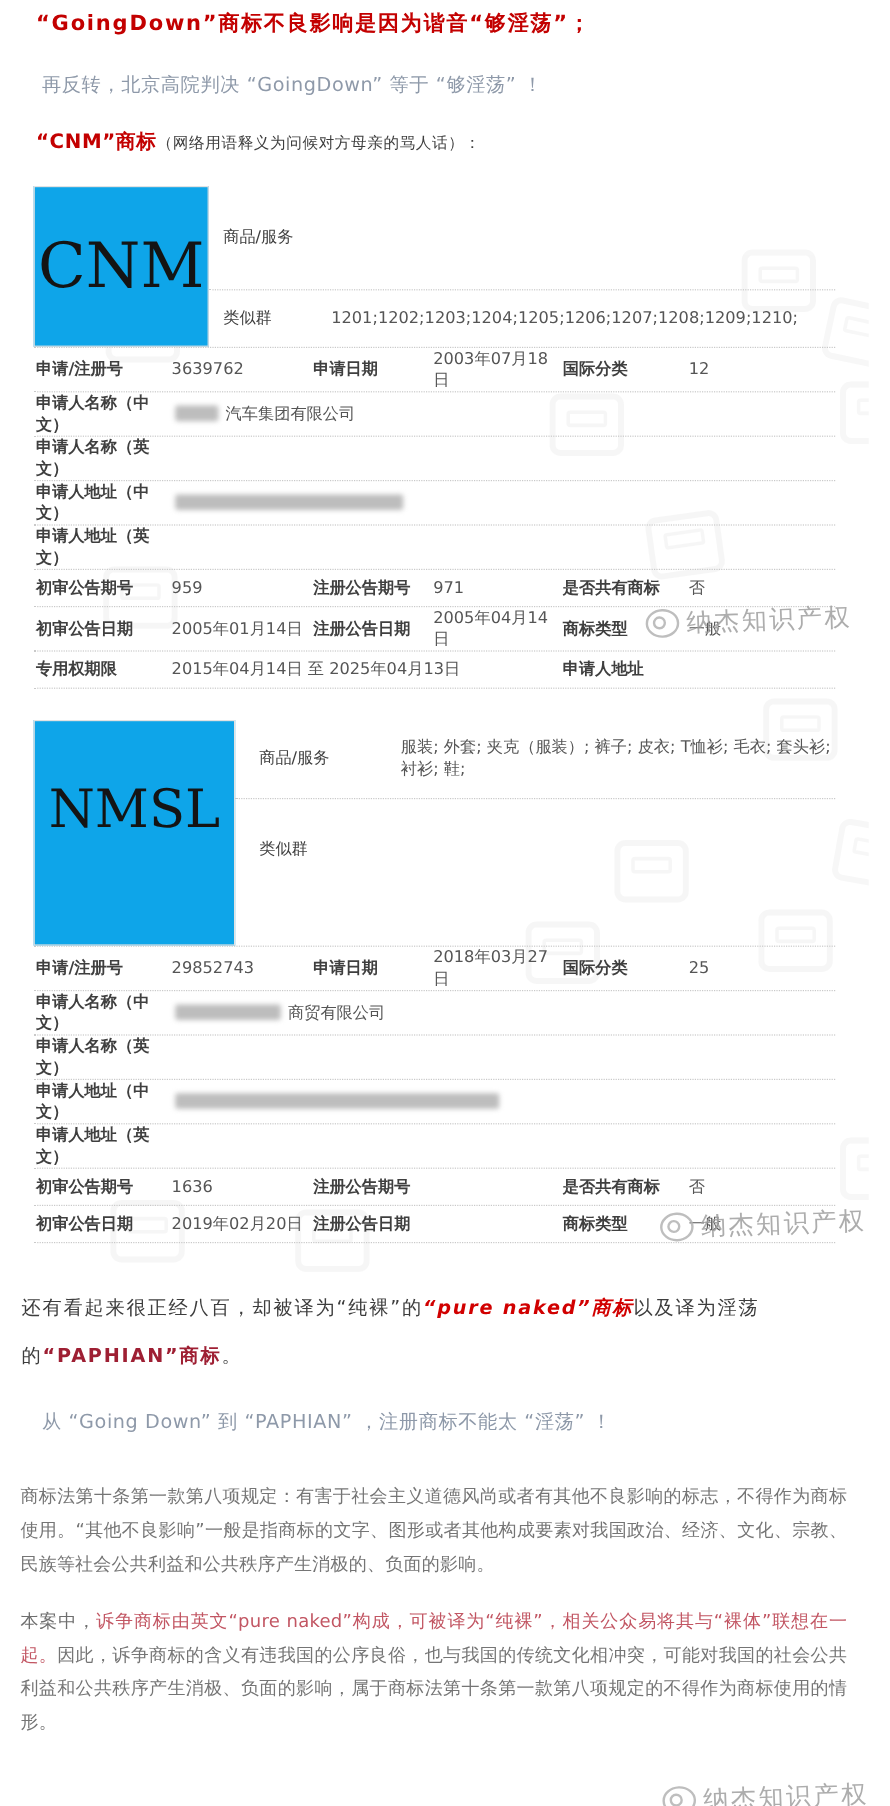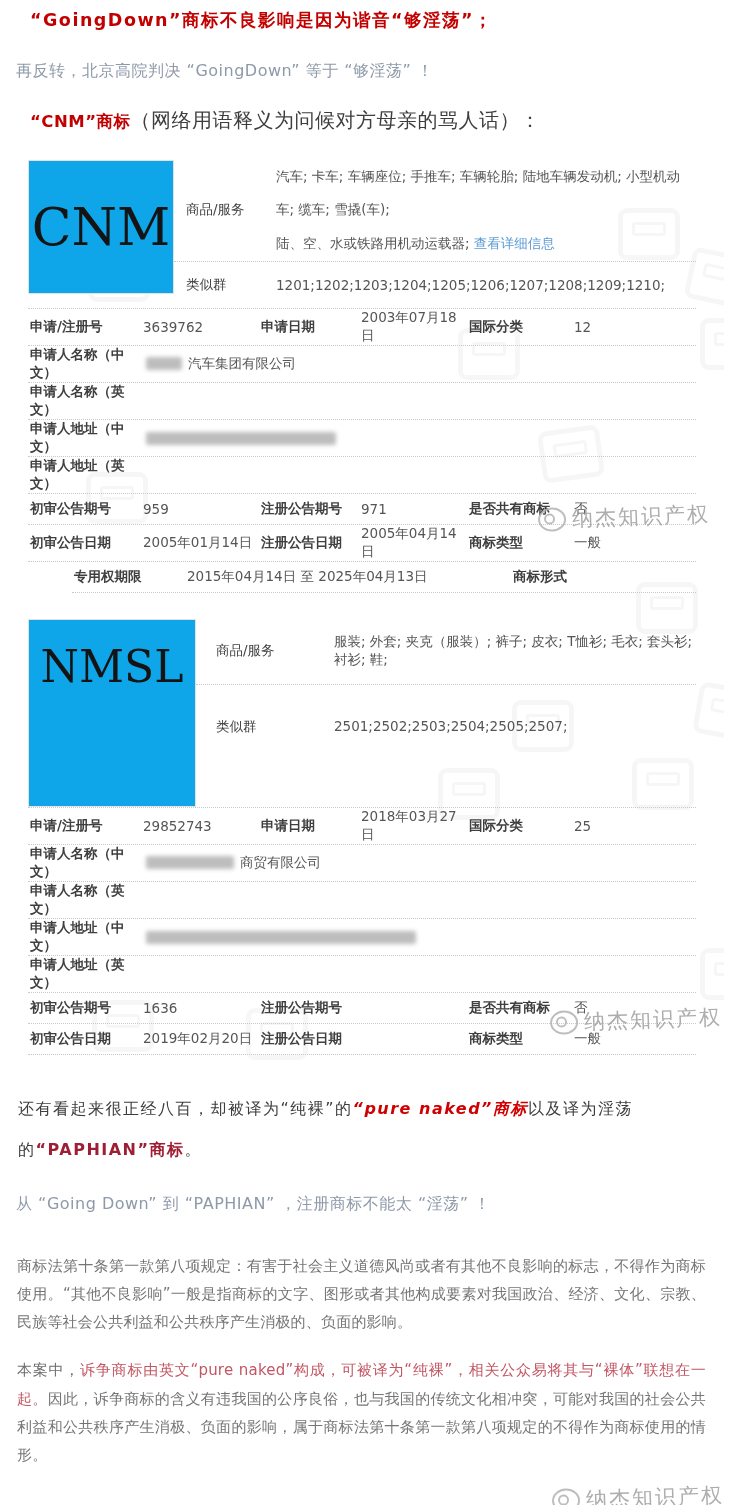--- a/index.html
+++ b/index.html
@@ -7,53 +7,53 @@
     width:742px;height:1505px;overflow:hidden;background:#fff;
     font-family:"DejaVu Sans","Liberation Sans",sans-serif;
   }
   .page{position:relative;width:724px;height:1505px;overflow:hidden;background:#fff;}
 
   
   .bgm{position:absolute;width:52px;height:42px;border:5px solid #6a6a6a;border-radius:9px;opacity:.05;pointer-events:none;}
   .bgm::after{content:"";position:absolute;left:9px;top:9px;right:9px;height:8px;border:3px solid #6a6a6a;border-radius:3px;}
 
   .heading{margin:8px 14px 0 30px;font-size:17.5px;font-weight:bold;color:#c30000;letter-spacing:1.5px;line-height:1.4;}
-  .lead{margin:26px 14px 0 16px;font-size:16px;color:#8e99a9;letter-spacing:.5px;line-height:1.5;}
+  .lead{margin:26px 14px 0 35px;font-size:16px;color:#8e99a9;letter-spacing:.5px;line-height:1.5;}
   .sec{margin:24px 14px 0 30px;font-size:16.5px;font-weight:bold;letter-spacing:.5px;}
   .sec .red{color:#c30000;}
-  .sec .rest{color:#3e3e3e;font-weight:normal;font-size:20px;}
+  .sec .rest{color:#3e3e3e;font-weight:normal;font-size:13px;}
   .sec2{margin-top:42px;}
 
   .card{position:relative;margin:26px 28px 0 28px;}
   .card-top{display:flex;}
   .logo-box{border:1px solid #e2e2e2;background:#0ea5e9;color:#141414;
     font-family:"DejaVu Serif","Liberation Serif",serif;
     display:flex;justify-content:center;align-items:center;box-sizing:border-box;}
   .cnm .logo-box{width:146px;height:134px;font-size:52px;}
-  .nmsl .logo-box{width:168px;height:188px;font-size:44px;align-items:flex-start;padding-top:21px;}
+  .nmsl .logo-box{width:168px;height:188px;font-size:44px;align-items:flex-start;padding-top:48px;}
   .top-right{flex:1;display:flex;flex-direction:column;}
   .trow{display:flex;font-size:13.5px;}
   .trow .lbl{font-weight:normal;color:#3f3f3f;flex:none;}
   .trow .val{flex:1;color:#555;}
   .cnm .trow .lbl{width:90px;}
   .nmsl .trow .lbl{width:118px;}
   .goods{border-bottom:1px dotted #c9c9c9;align-items:center;}
   .cnm .goods{min-height:87px;padding-left:12px;box-sizing:border-box;}
   .cnm .goods .gline{line-height:2.5;}
   .nmsl .goods{min-height:66px;padding-left:20px;box-sizing:border-box;}
   .group{align-items:center;}
   .cnm .group{min-height:46px;padding-left:12px;box-sizing:border-box;}
   .nmsl .group{min-height:121px;padding-left:20px;align-items:flex-start;padding-top:33px;box-sizing:border-box;}
   .link{color:#5b9bd5;text-decoration:none;cursor:pointer;}
 
   .rows{border-top:1px dotted #c9c9c9;font-size:13.5px;}
   .row{display:grid;align-items:center;min-height:30px;border-bottom:1px dotted #c9c9c9;padding-left:2px;}
   .cols6{grid-template-columns:113px 118px 100px 108px 105px 1fr;}
   .cols2{grid-template-columns:116px 1fr;}
-  .cols4{grid-template-columns:113px 326px 100px 1fr;margin-left:44px;}
+  .cols4{grid-template-columns:113px 326px 100px 1fr;}
   .row .lbl{font-weight:bold;color:#3f3f3f;}
   .row .val{color:#555;}
 
   .redact{display:inline-block;height:13px;border-radius:2px;background:#bdbdbd;filter:blur(2px);vertical-align:-2px;margin-right:6px;}
   .rw36{width:36px}.rw190{width:190px}.rw88{width:88px}.rw270{width:270px}
 
   .wm{position:absolute;display:flex;align-items:center;gap:6px;color:#9f9f9f;transform:rotate(-2deg);
       font-size:21px;letter-spacing:2px;white-space:nowrap;pointer-events:none;opacity:.85;}
   .wm-icon{width:24px;height:20px;border:2px solid #b3b3b3;border-radius:50%;position:relative;flex:none;}
   .wm-icon::after{content:"";position:absolute;left:4px;top:4px;width:7px;height:7px;border:2px solid #b3b3b3;border-radius:50%;}
@@ -101,26 +101,20 @@
   </div>
 
   <div class="card cnm">
     <div class="card-top">
       <div class="logo-box">
         <span>CNM</span>
       </div>
       <div class="top-right">
         <div class="trow goods">
           <span class="lbl">商品/服务</span>
-          <span class="val">
-            <div class="gline">汽车; 卡车; 车辆座位; 手推车; 车辆轮胎; 陆地车辆发动机; 小型机动车; 缆车; 雪撬(车);</div>
-            <div class="gline">
-              <span>陆、空、水或铁路用机动运载器; </span><a class="link">查看详细信息</a>
-            </div>
-          </span>
         </div>
         <div class="trow group">
           <span class="lbl">类似群</span>
           <span class="val">1201;1202;1203;1204;1205;1206;1207;1208;1209;1210;</span>
         </div>
       </div>
     </div>
     <div class="rows">
       <div class="row cols6">
         <span class="lbl">申请/注册号</span>
@@ -158,40 +152,39 @@
         <span class="lbl">初审公告日期</span>
           <span class="val">2005年01月14日</span>
         <span class="lbl">注册公告日期</span>
           <span class="val">2005年04月14日</span>
         <span class="lbl">商标类型</span>
           <span class="val">一般</span>
       </div>
       <div class="row cols4">
         <span class="lbl">专用权期限</span>
           <span class="val">2015年04月14日 至 2025年04月13日</span>
-        <span class="lbl">商标形式</span>
+        <span class="lbl">申请人地址</span>
           <span class="val"></span>
       </div>
     </div>
   </div>
 
 
   <div class="card nmsl">
     <div class="card-top">
       <div class="logo-box">
         <span>NMSL</span>
       </div>
       <div class="top-right">
         <div class="trow goods">
           <span class="lbl">商品/服务</span>
           <span class="val">服装; 外套; 夹克（服装）; 裤子; 皮衣; T恤衫; 毛衣; 套头衫; 衬衫; 鞋;</span>
         </div>
         <div class="trow group">
           <span class="lbl">类似群</span>
-          <span class="val">2501;2502;2503;2504;2505;2507;</span>
         </div>
       </div>
     </div>
     <div class="rows">
       <div class="row cols6">
         <span class="lbl">申请/注册号</span>
           <span class="val">29852743</span>
         <span class="lbl">申请日期</span>
           <span class="val">2018年03月27日</span>
         <span class="lbl">国际分类</span>

